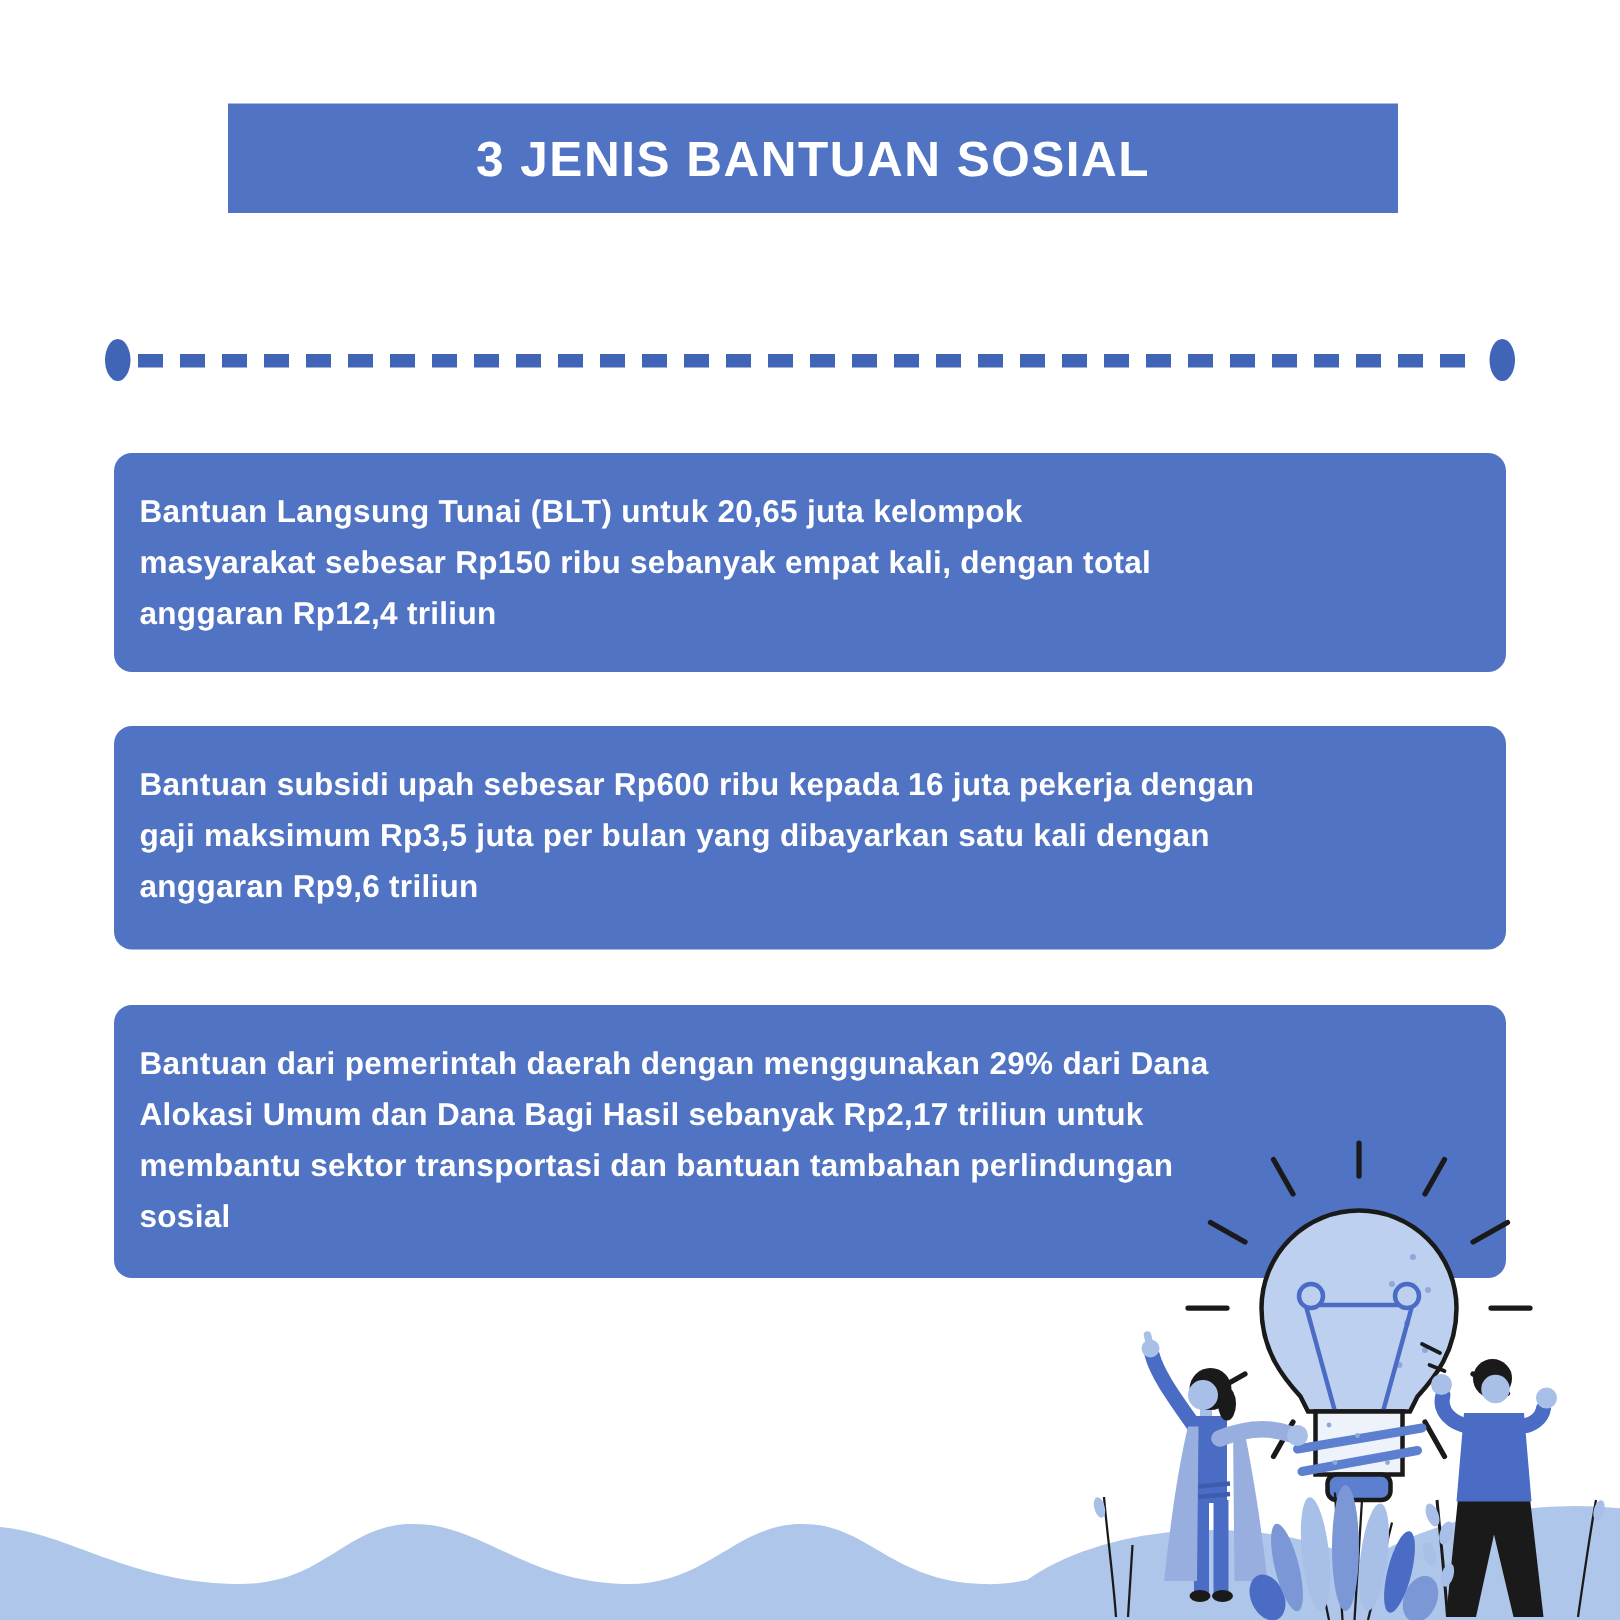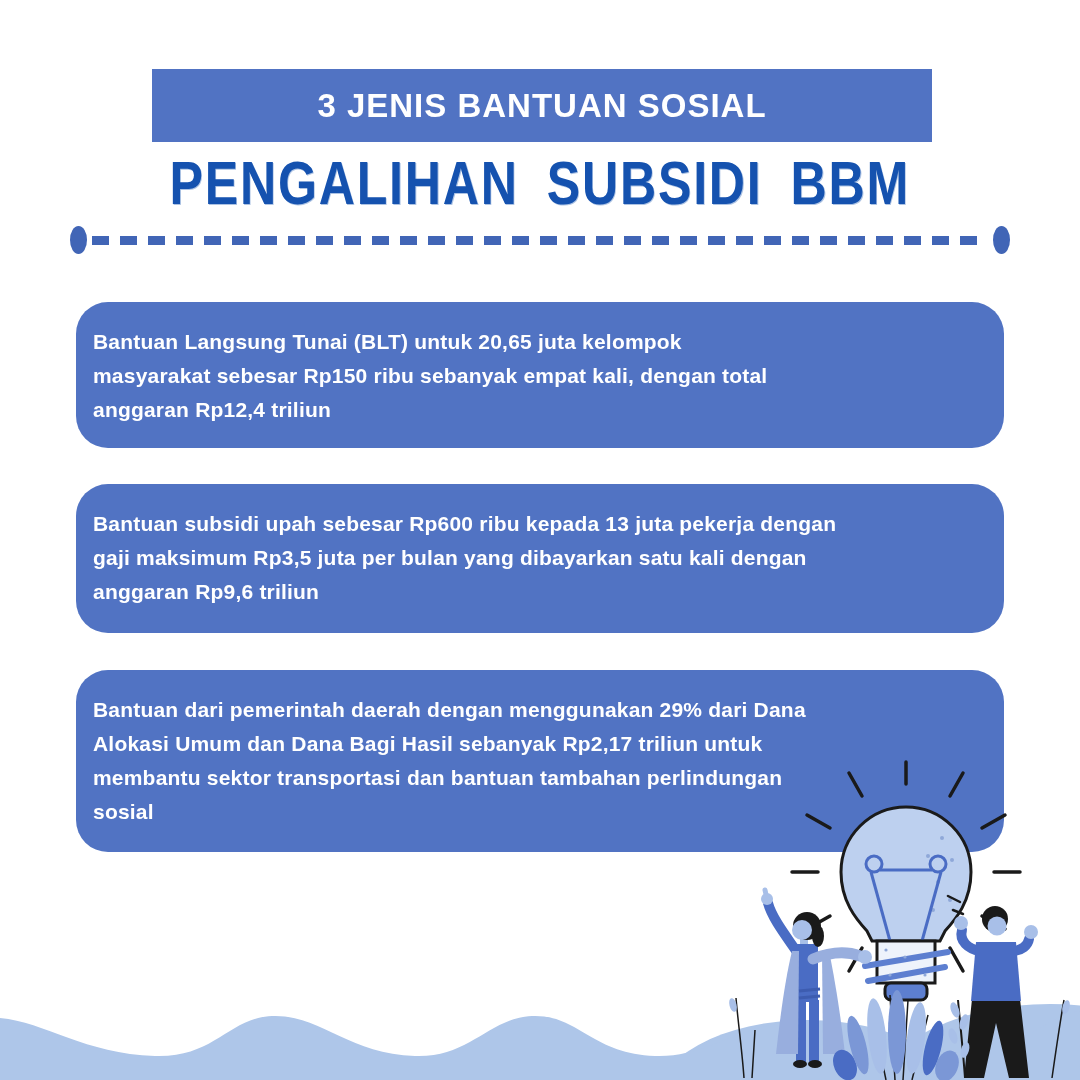--- a/index.html
+++ b/index.html
@@ -46,21 +46,21 @@
   .divider .dot{
     width:17px;height:28px;border-radius:50%;background:var(--divider-blue);flex:0 0 auto;
   }
   .divider .line{
     flex:1;height:9px;margin:0 5px;
     background:repeating-linear-gradient(90deg,var(--divider-blue) 0 17px,transparent 17px 28px);
   }
   
   .card{
     position:absolute;left:76px;width:928px;background:var(--primary-blue);
-    border-radius:32px;color:#ffffff;
+    border-radius:12px;color:#ffffff;
     font-size:21px;font-weight:bold;line-height:34px;letter-spacing:.2px;
     padding:23px 18px 0 17px;white-space:pre-line;
   }
   .card-1{top:302px;height:146px;}
   .card-2{top:484px;height:149px;}
   .card-3{top:670px;height:182px;}
   
   .illustration{position:absolute;left:0;top:760px;width:1080px;height:320px;z-index:2;}
   .f-wave{fill:var(--wave-blue);}
   .f-bulb{fill:var(--bulb-fill);}
@@ -77,34 +77,31 @@
 </style>
 </head>
 <body>
 
 <div class="canvas">
 
   <div class="badge-bar">
     <span>3 JENIS BANTUAN SOSIAL</span>
   </div>
 
-  <div class="title-wrap">
-    <span>PENGALIHAN SUBSIDI BBM</span>
-  </div>
 
   <div class="divider">
     <span class="dot"></span>
     <span class="line"></span>
     <span class="dot"></span>
   </div>
 
   <div class="card card-1">Bantuan Langsung Tunai (BLT) untuk 20,65 juta kelompok
 masyarakat sebesar Rp150 ribu sebanyak empat kali, dengan total
 anggaran Rp12,4 triliun</div>
-  <div class="card card-2">Bantuan subsidi upah sebesar Rp600 ribu kepada 13 juta pekerja dengan
+  <div class="card card-2">Bantuan subsidi upah sebesar Rp600 ribu kepada 16 juta pekerja dengan
 gaji maksimum Rp3,5 juta per bulan yang dibayarkan satu kali dengan
 anggaran Rp9,6 triliun</div>
   <div class="card card-3">Bantuan dari pemerintah daerah dengan menggunakan 29% dari Dana
 Alokasi Umum dan Dana Bagi Hasil sebanyak Rp2,17 triliun untuk
 membantu sektor transportasi dan bantuan tambahan perlindungan
 sosial</div>
 
   <svg class="illustration" viewBox="0 0 1080 320" aria-hidden="true">
 
     <g>

